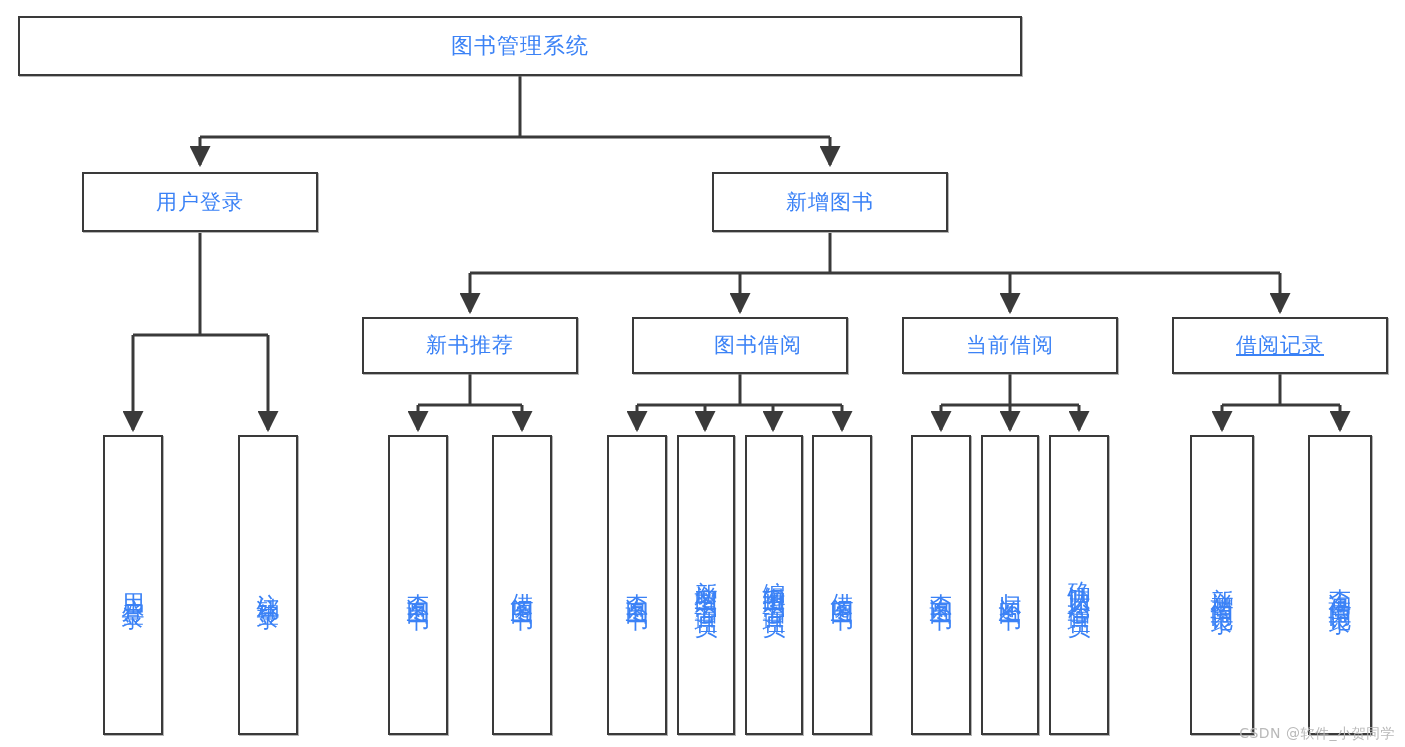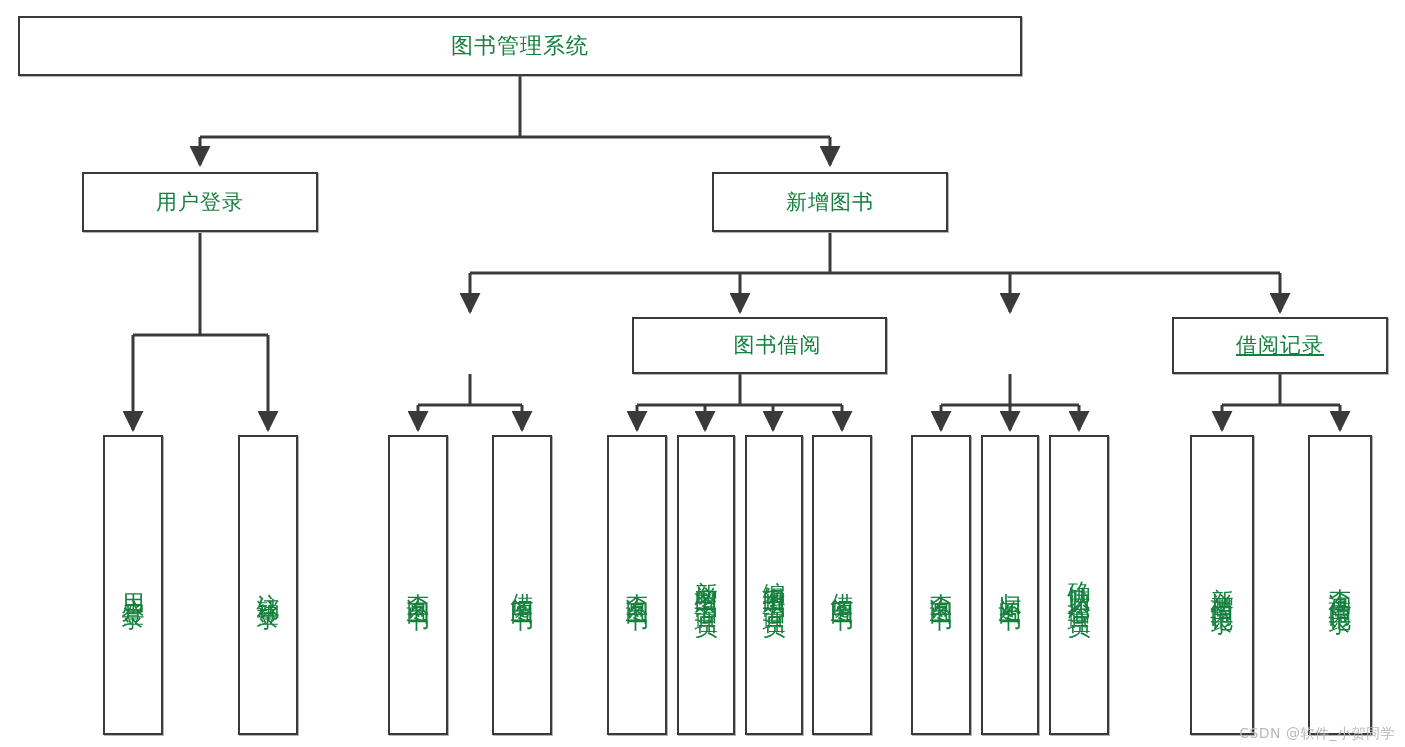--- a/index.html
+++ b/index.html
@@ -28,21 +28,21 @@
   }
   .node {
     position: absolute;
     box-sizing: border-box;
     background: #ffffff;
     border: 2px solid #3a3a3a;
     box-shadow: 1px 1px 0 0 rgba(120,120,120,0.55);
     display: flex;
     align-items: center;
     justify-content: center;
-    color: #15803d;
+    color: #3b82f6;
     line-height: 1.18;
   }
   .node-label {
     display: block;
     text-align: center;
     white-space: pre;
   }
   
   .node.horiz .node-label {
     font-size: 21px;
@@ -136,25 +136,31 @@
   </div>
 
   <div class="node horiz" style="left:82px; top:172px; width:236px; height:60px;">
     <span class="node-label">用户登录</span>
   </div>
 
   <div class="node horiz" style="left:712px; top:172px; width:236px; height:60px;">
     <span class="node-label">新增图书</span>
   </div>
 
-
-  <div class="node horiz" style="left:632px; top:317px; width:255px; height:57px;padding-left:36px;">
+  <div class="node horiz" style="left:362px; top:317px; width:216px; height:57px;">
+    <span class="node-label">新书推荐</span>
+  </div>
+
+  <div class="node horiz" style="left:632px; top:317px; width:216px; height:57px;padding-left:36px;">
     <span class="node-label">图书借阅</span>
   </div>
 
+  <div class="node horiz" style="left:902px; top:317px; width:216px; height:57px;">
+    <span class="node-label">当前借阅</span>
+  </div>
 
   <div class="node horiz" style="left:1172px; top:317px; width:216px; height:57px;text-decoration:underline;">
     <span class="node-label">借阅记录</span>
   </div>
 
   <div class="node vert" style="left:103px; top:435px; width:60px; height:300px;">
     <span class="node-label">用户登录</span>
   </div>
 
   <div class="node vert" style="left:238px; top:435px; width:60px; height:300px;">

